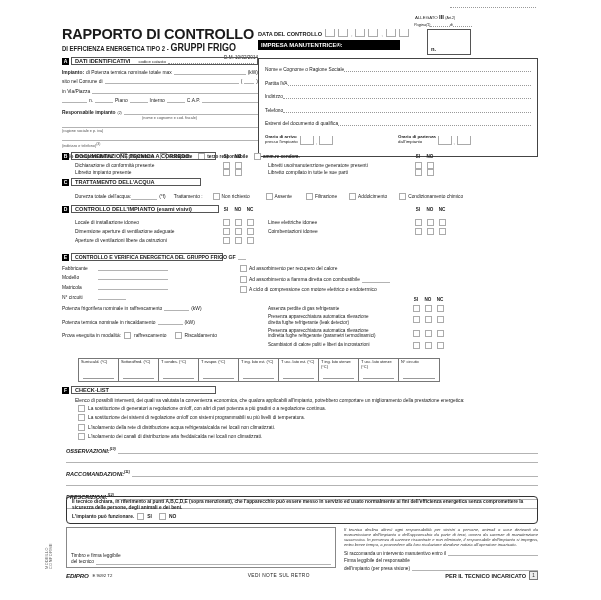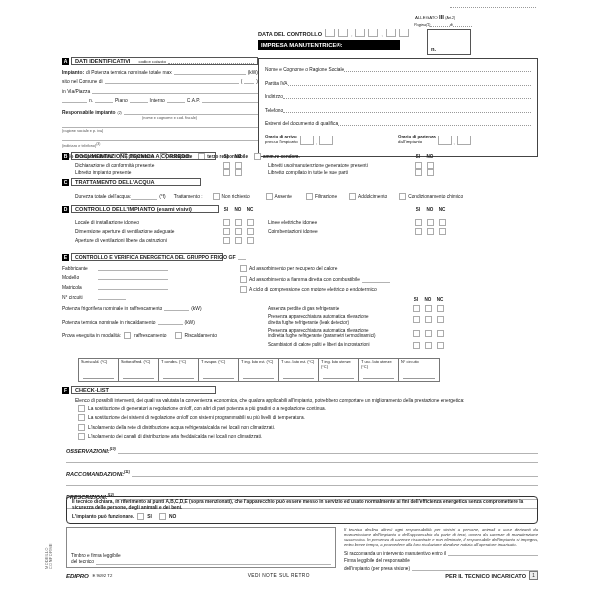--- a/index.html
+++ b/index.html
@@ -194,20 +194,28 @@
           <div class="b">Orario di partenza</div>
           <div>dall'impianto</div>
         </div>
         <span class="tcell"></span>
           <span class="comma">,</span>
           <span class="tcell"></span>
       </div>
     </div>
   </div>
 
+  <div class="abs" id="titleblock">
+    <h1>RAPPORTO DI CONTROLLO</h1>
+    <div class="sub">
+      <span class="s1">DI EFFICIENZA ENERGETICA TIPO 2 -</span>
+      <span class="s2">GRUPPI FRIGO</span>
+    </div>
+    <div class="dm">D.M. 10/02/2014</div>
+  </div>
 
   <div class="abs" id="seca">
     <div class="sec">
       <span class="badge">A</span>
       <div class="secbox" style="flex:1;">
         <span>DATI IDENTIFICATIVI</span>
         <span style="font-weight:normal;font-size:4.3px;margin-left:8px;">codice catasto</span>
         <span class="fill dot" style="margin-left:2px;"></span>
       </div>
     </div>

